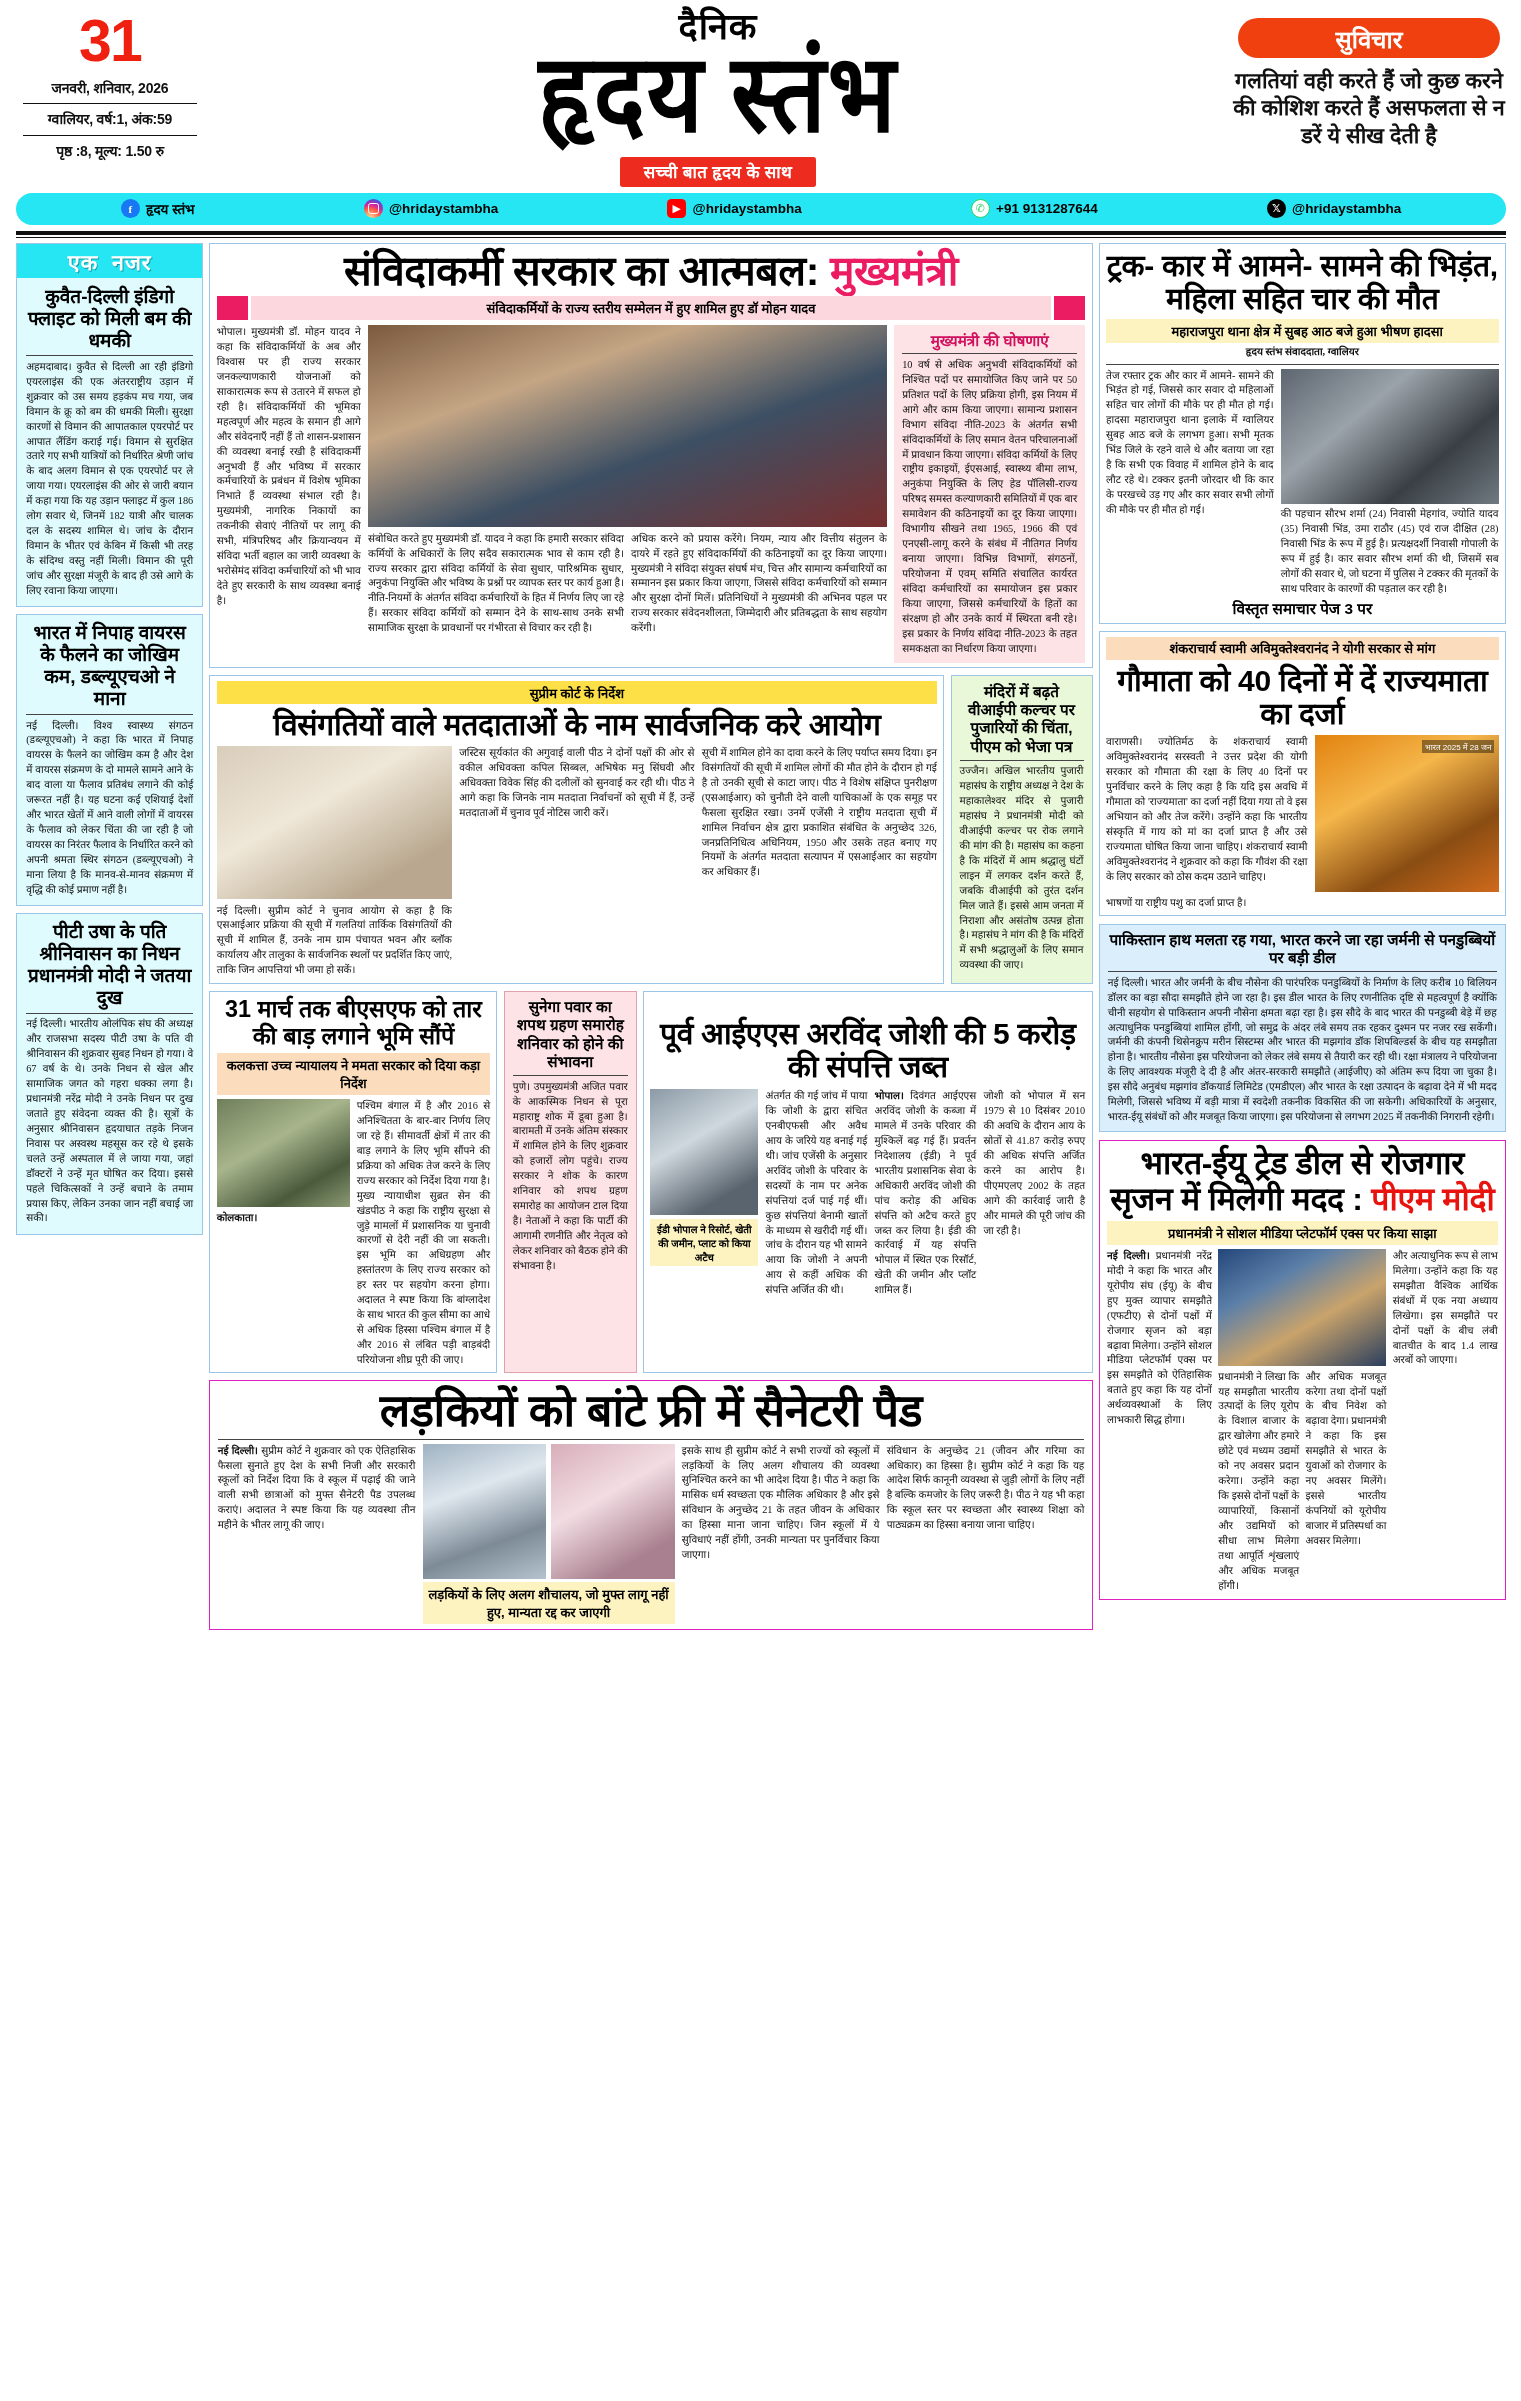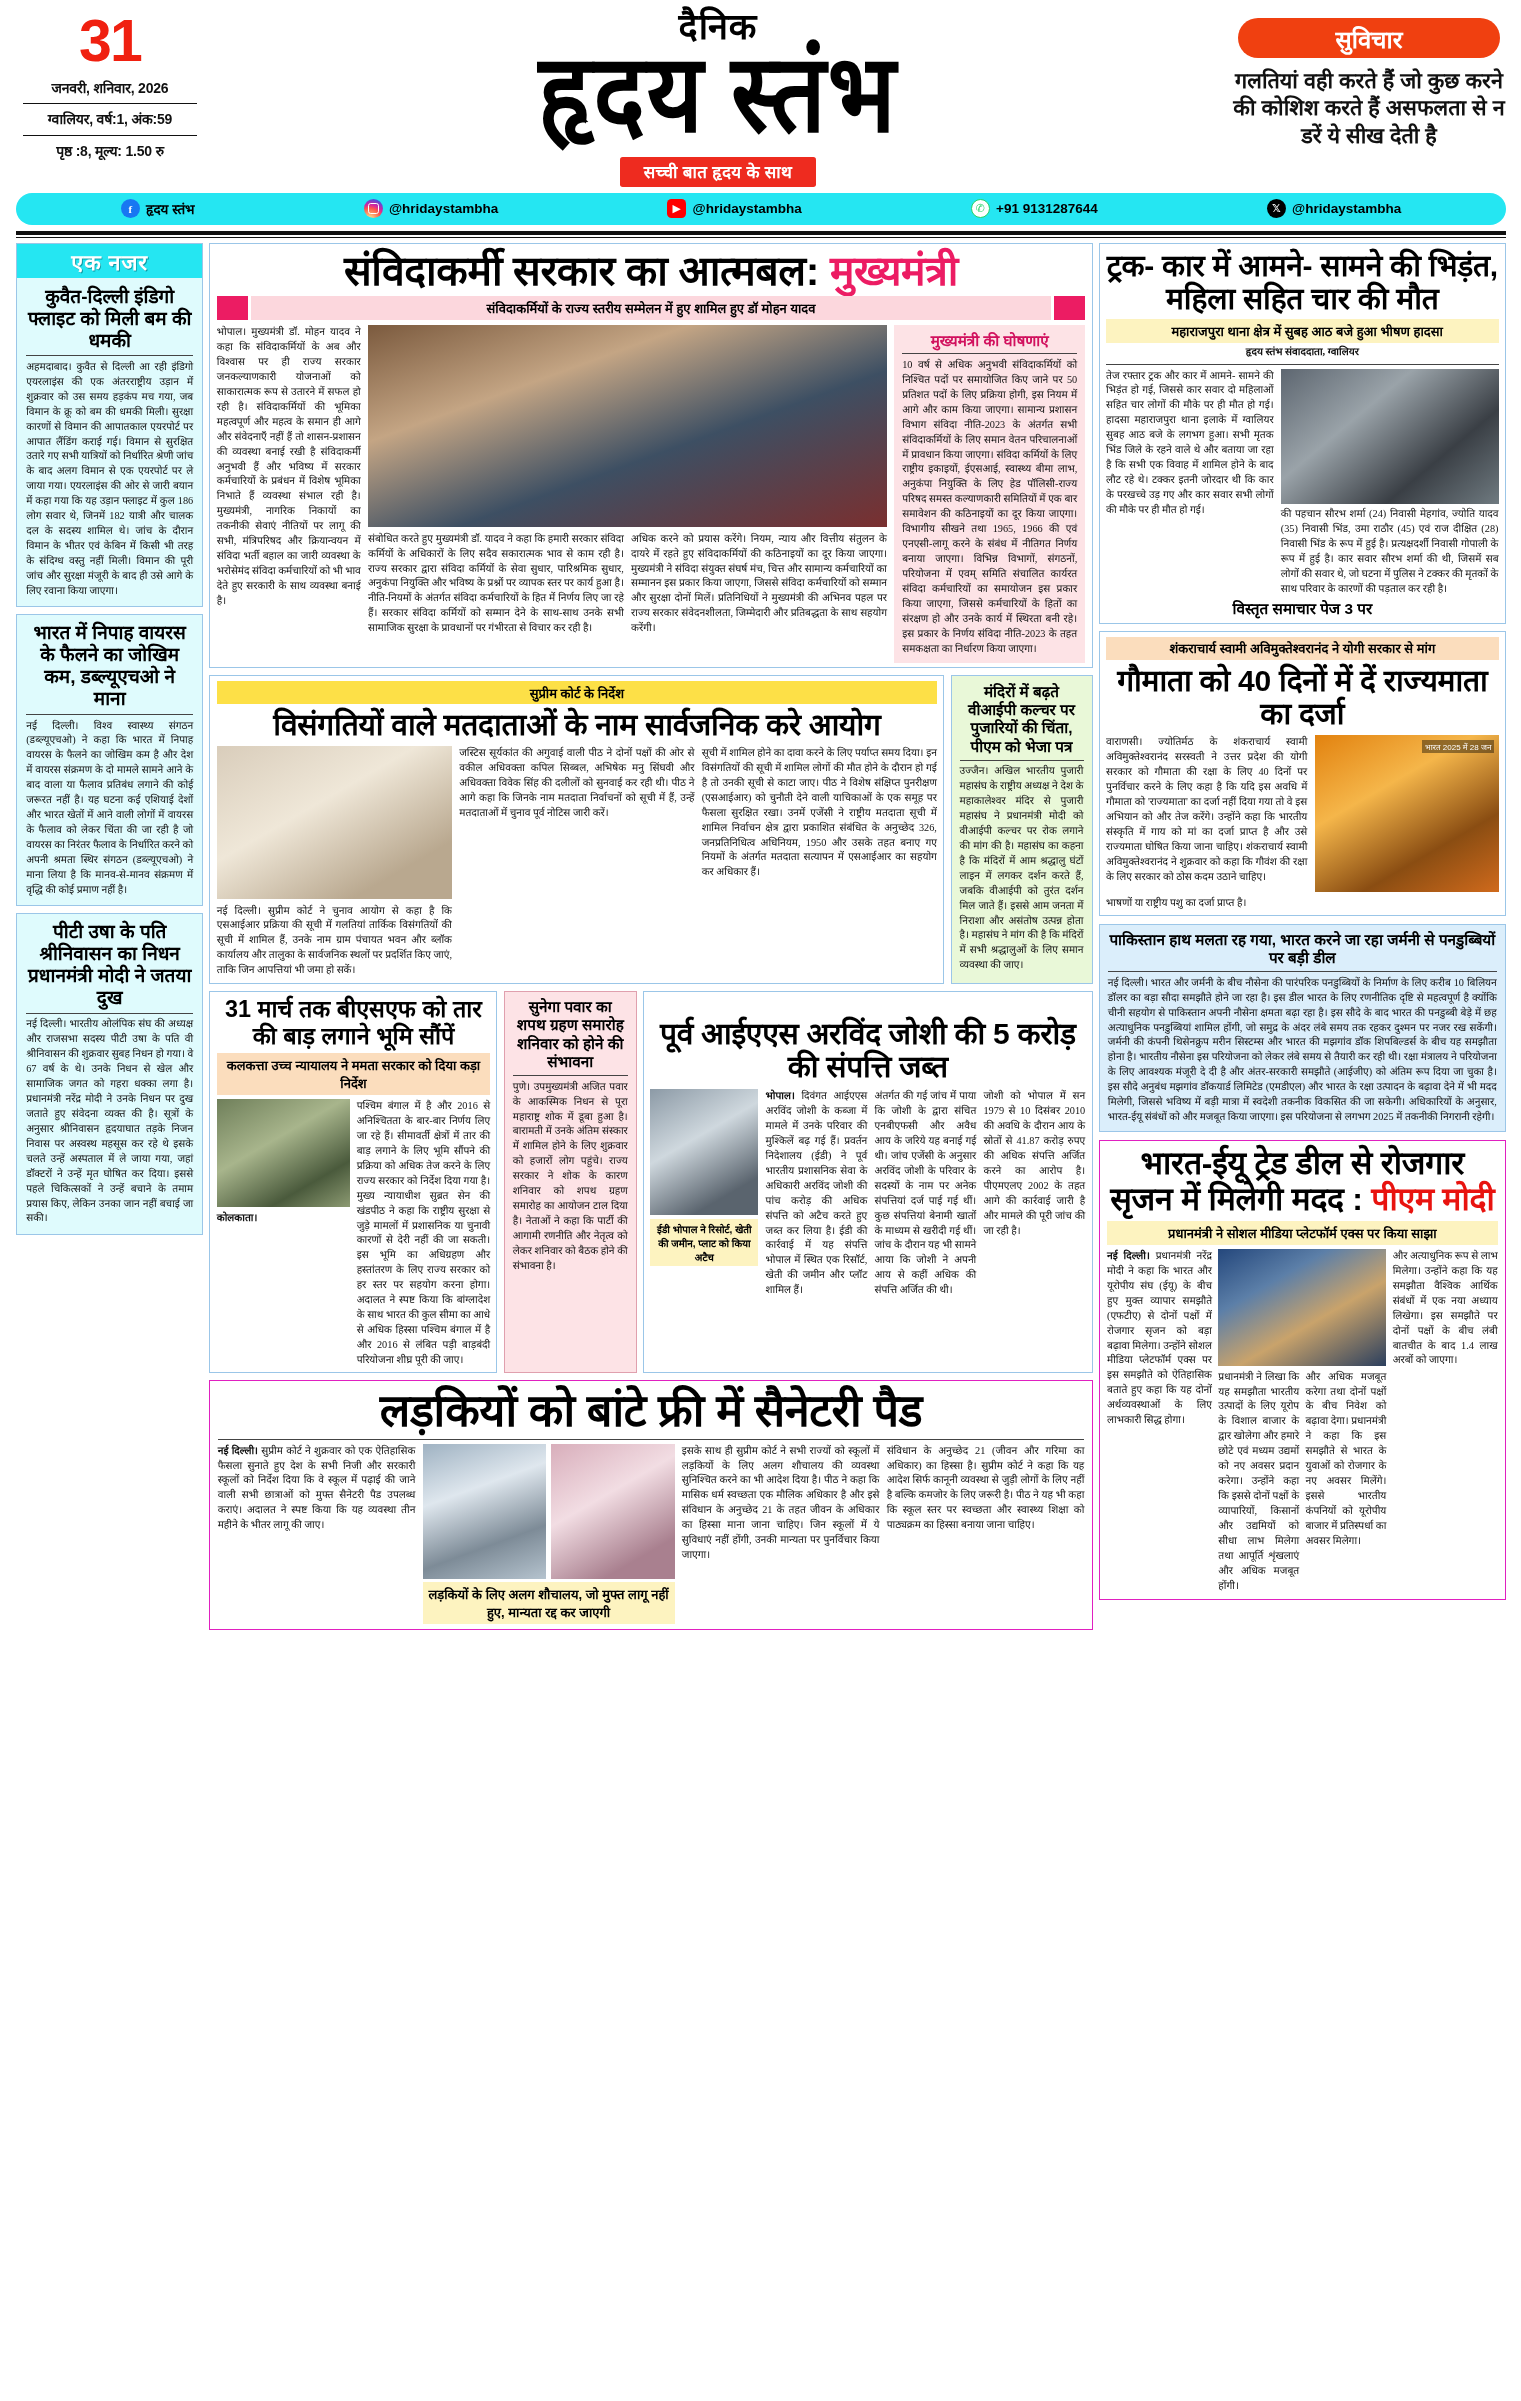--- a/index.html
+++ b/index.html
@@ -65,20 +65,21 @@
   .col-left  { width: 187px; flex: 0 0 187px; }
   .col-mid   { flex: 1; }
   .col-right { width: 407px; flex: 0 0 407px; }
 
   
   .box { border: 1.3px solid #9bc6e8; margin-bottom: 7.2px; }
   .sec-head-cyan {
     background: #25e6f2; color: #fff; font-size: 21.6px; font-weight: bold;
     text-align: center; padding: 2.7px 0; letter-spacing: 0.9px;
     text-shadow: 0.9px 0.9px 0 #0a9aa4;
+    font-family: Liberation Mono, monospace;
   }
   .panel-cyan { background: #dffbfd; padding: 7.2px 9px; }
   .panel-pink { background: #fde3e6; padding: 6.3px 8px; }
   .panel-green { background: #e9f8d8; padding: 6.3px 8px; }
   .panel-blue  { background: #dbeefb; padding: 6.3px 8px; }
 
   .hl-xl { font-size: 41px; font-weight: bold; line-height: 1.08; color: #000; letter-spacing: -0.4px;}
   .hl-lg { font-size: 30px; font-weight: bold; line-height: 1.12; color: #000; letter-spacing: -0.3px;}
   .hl-md { font-size: 23.4px; font-weight: bold; line-height: 1.14; color: #000;}
   .hl-sm { font-size: 19px; font-weight: bold; line-height: 1.16; color: #000;}
@@ -272,25 +273,25 @@
       </div>
 
       <div style="flex:1;border:1.3px solid #9bc6e8;padding:4.5px 6.3px;">
         <div class="kicker kicker-mint" style="background:#e6f6d4;visibility:hidden;">.</div>
         <div class="hl-lg" style="text-align:center;">पूर्व आईएएस अरविंद जोशी की 5 करोड़ की संपत्ति जब्त</div>
         <div style="display:flex;gap:7.2px;margin-top:5.4px;">
           <div style="width:108px;flex:0 0 108px;">
             <div class="photo ph-joshi" style="height:126px;"></div>
             <div class="kicker kicker-yellow" style="margin-top:3.6px;font-size:10px;">ईडी भोपाल ने रिसोर्ट, खेती की जमीन, प्लाट को किया अटैच</div>
           </div>
+          <div style="flex:1;" class="body-text">अंतर्गत की गई जांच में पाया कि जोशी के द्वारा संचित एनबीएफसी और अवैध आय के जरिये यह बनाई गई थी। जांच एजेंसी के अनुसार अरविंद जोशी के परिवार के सदस्यों के नाम पर अनेक संपत्तियां दर्ज पाई गई थीं। कुछ संपत्तियां बेनामी खातों के माध्यम से खरीदी गई थीं। जांच के दौरान यह भी सामने आया कि जोशी ने अपनी आय से कहीं अधिक की संपत्ति अर्जित की थी।</div>
           <div style="flex:1;" class="body-text">
             <span class="dateline">भोपाल।</span>
             <span>दिवंगत आईएएस अरविंद जोशी के कब्जा में मामले में उनके परिवार की मुश्किलें बढ़ गई हैं। प्रवर्तन निदेशालय (ईडी) ने पूर्व भारतीय प्रशासनिक सेवा के अधिकारी अरविंद जोशी की पांच करोड़ की अधिक संपत्ति को अटैच करते हुए जब्त कर लिया है। ईडी की कार्रवाई में यह संपत्ति भोपाल में स्थित एक रिसॉर्ट, खेती की जमीन और प्लॉट शामिल हैं।</span>
           </div>
-          <div style="flex:1;" class="body-text">अंतर्गत की गई जांच में पाया कि जोशी के द्वारा संचित एनबीएफसी और अवैध आय के जरिये यह बनाई गई थी। जांच एजेंसी के अनुसार अरविंद जोशी के परिवार के सदस्यों के नाम पर अनेक संपत्तियां दर्ज पाई गई थीं। कुछ संपत्तियां बेनामी खातों के माध्यम से खरीदी गई थीं। जांच के दौरान यह भी सामने आया कि जोशी ने अपनी आय से कहीं अधिक की संपत्ति अर्जित की थी।</div>
           <div style="flex:1;" class="body-text">जोशी को भोपाल में सन 1979 से 10 दिसंबर 2010 की अवधि के दौरान आय के स्रोतों से 41.87 करोड़ रुपए की अधिक संपत्ति अर्जित करने का आरोप है। पीएमएलए 2002 के तहत आगे की कार्रवाई जारी है और मामले की पूरी जांच की जा रही है।</div>
         </div>
       </div>
     </div>
 
     <div style="border:1.8px solid #e020c0;padding:5.4px 7.2px;">
       <div class="hl-xl" style="text-align:center;font-size:45px;">लड़कियों को बांटे फ्री में सैनेटरी पैड</div>
       <div class="hr-thin"></div>
       <div style="display:flex;gap:7.2px;">
         <div style="flex:1;" class="body-text">

